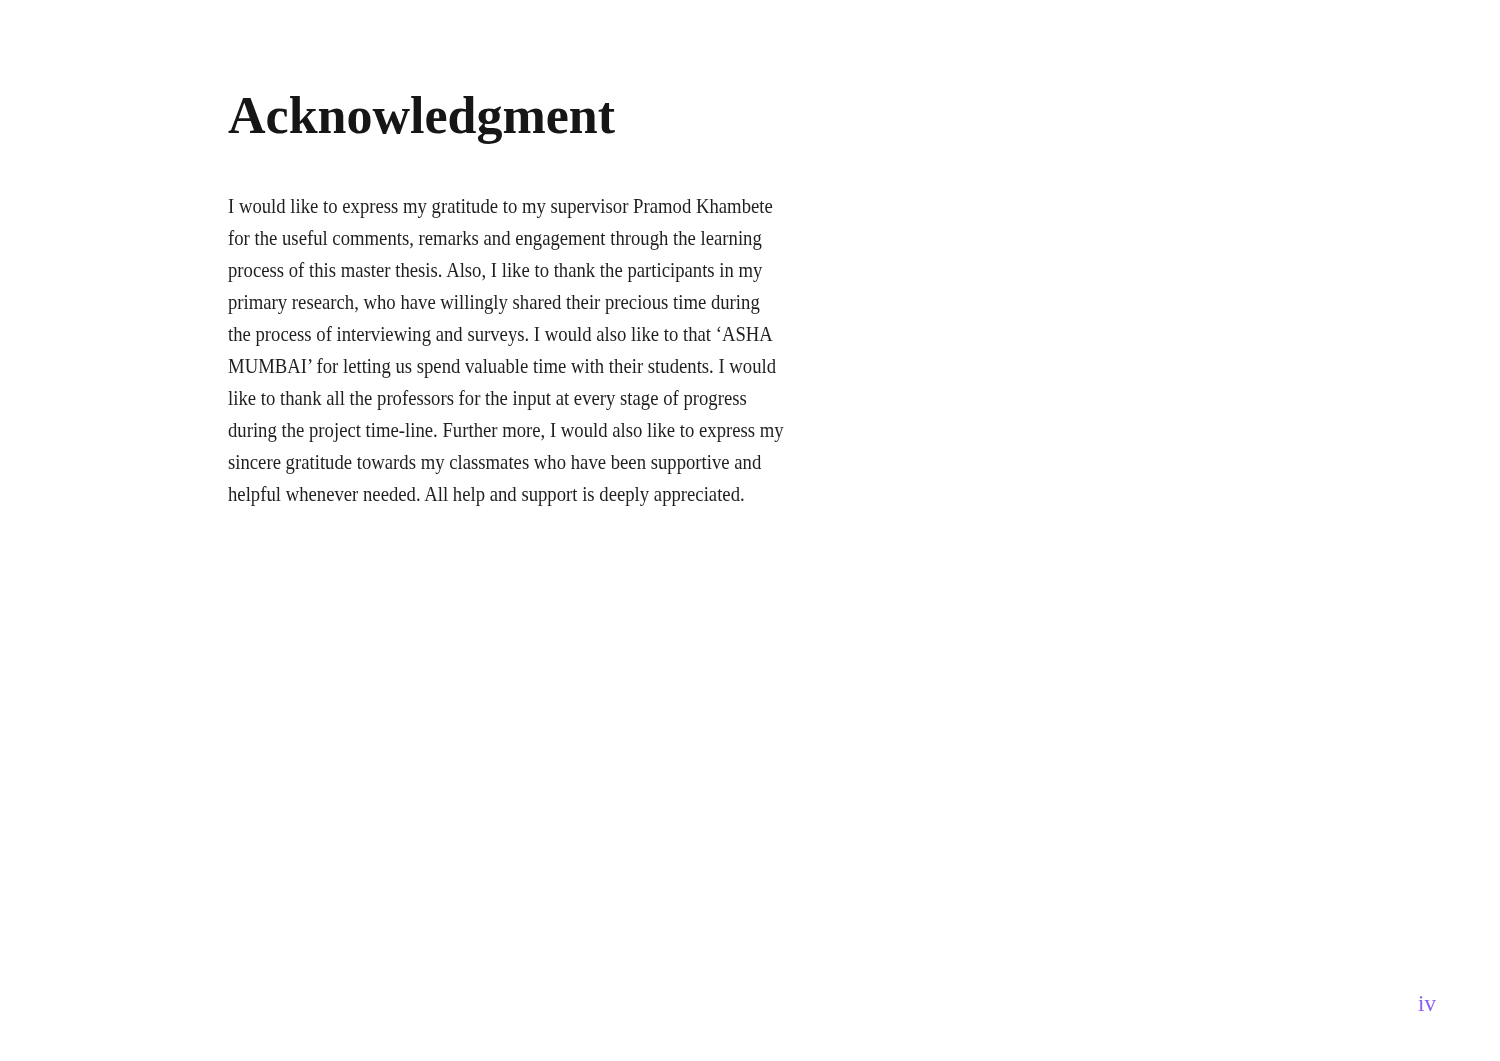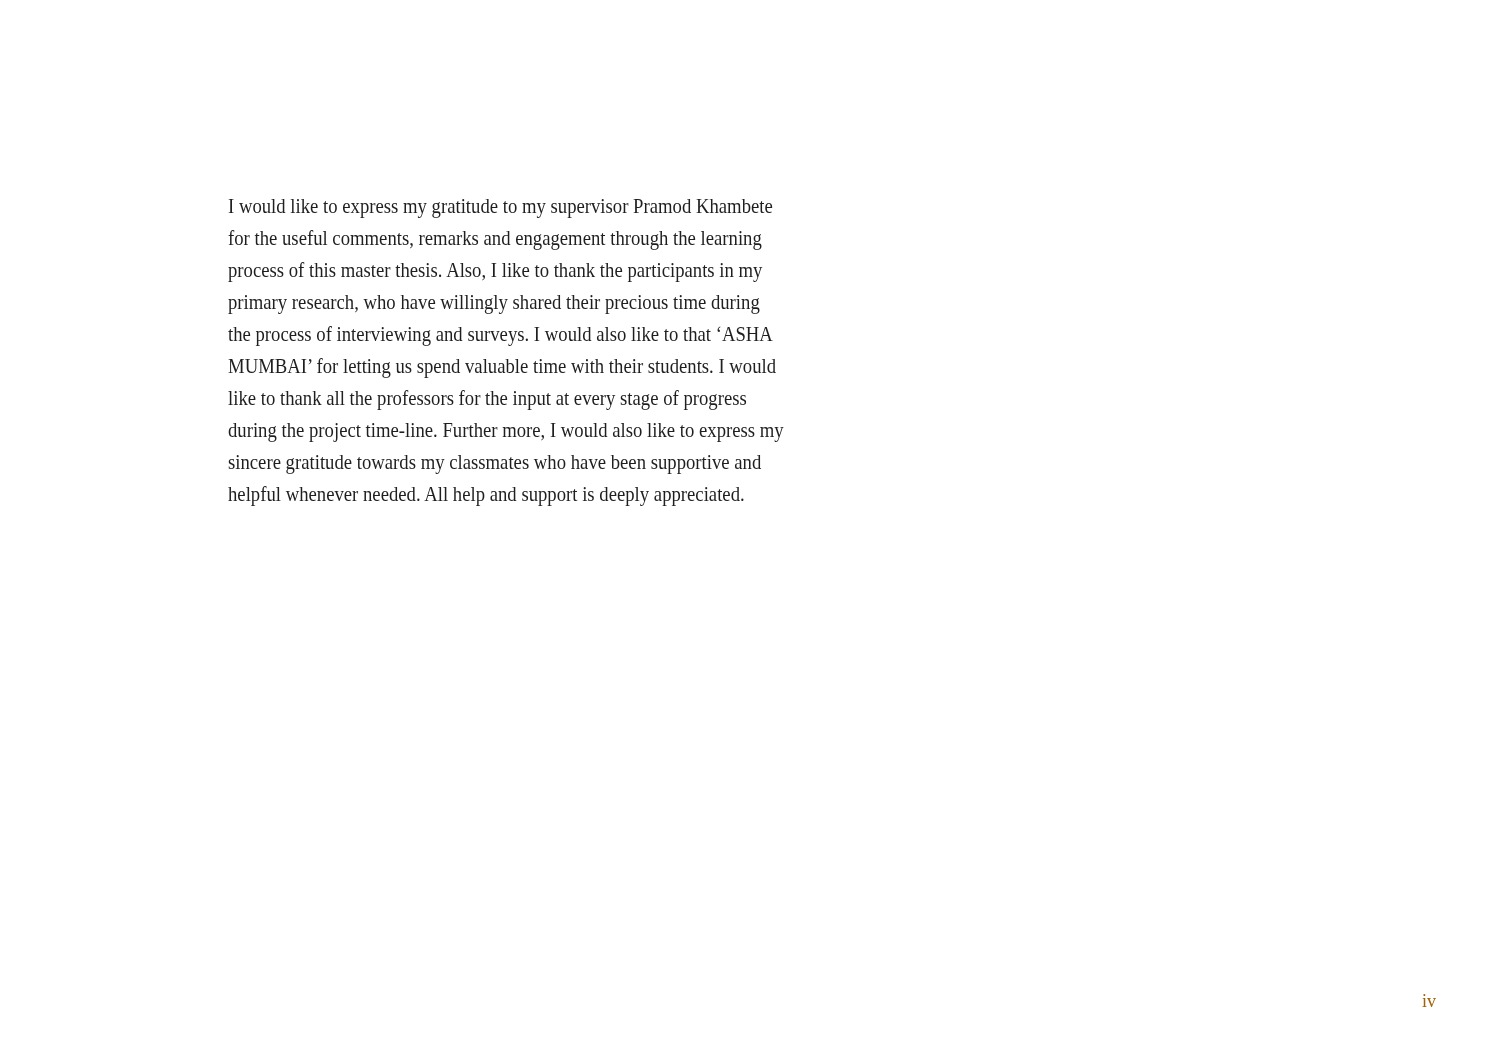--- a/index.html
+++ b/index.html
@@ -39,30 +39,31 @@
   }
   .paragraph .line {
     line-height: 32px;
     height: 32px;
     white-space: nowrap;
   }
   .page-number {
     position: absolute;
     top: 992px;
     right: 64px;
-    font-size: 18px;
+    font-size: 23px;
     line-height: 1;
-    color: #a16207;
+    color: #8b5cf6;
   }
 </style>
 </head>
 <body>
 
 <div class="page">
 
+  <h1 class="title">Acknowledgment</h1>
 
   <div class="paragraph">
     <div class="line">I would like to express my gratitude to my supervisor Pramod Khambete</div>
     <div class="line">for the useful comments, remarks and engagement through the learning</div>
     <div class="line">process of this master thesis. Also, I like to thank the participants in my</div>
     <div class="line">primary research, who have willingly shared their precious time during</div>
     <div class="line">the process of interviewing and surveys. I would also like to that ‘ASHA</div>
     <div class="line">MUMBAI’ for letting us spend valuable time with their students. I would</div>
     <div class="line">like to thank all the professors for the input at every stage of progress</div>
     <div class="line">during the project time-line. Further more, I would also like to express my</div>

